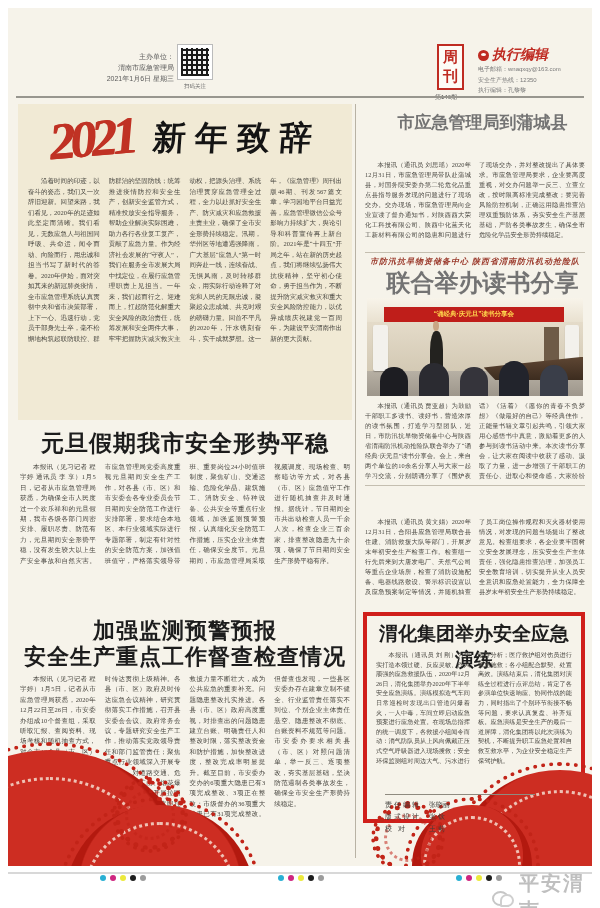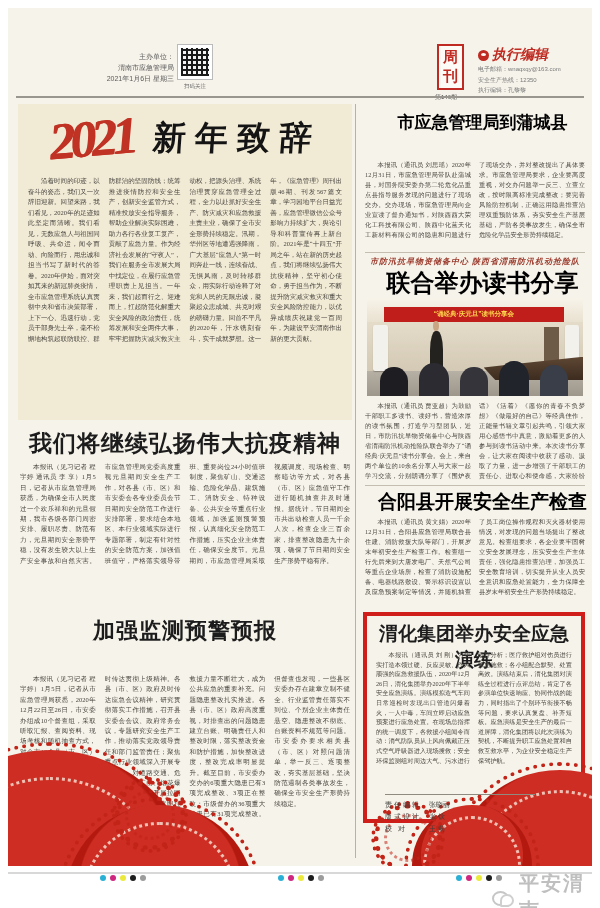--- a/index.html
+++ b/index.html
@@ -46,21 +46,21 @@
                   font-size:6.5px; line-height:1.6; }
   .insp-title { position:absolute; left:10px; top:610px; width:334px; text-align:center;
                 font-size:22px; font-weight:900; color:#1c1c1c; line-height:1.2; letter-spacing:1px; }
   .insp-body { position:absolute; left:12px; top:666px; width:330px; height:184px; columns:4; column-gap:9px;
                font-size:6.5px; line-height:1.6; }
 
   .vrule { position:absolute; left:347px; top:96px; width:1px; height:754px; background:#b8b2a4; }
 
   
   .rc { position:absolute; left:355px; top:96px; width:224px; height:756px; }
-  .rc-title { position:absolute; left:15px; right:0; text-align:center; font-weight:900; color:#000000; }
+  .rc-title { position:absolute; left:15px; right:0; text-align:center; font-weight:900; color:#737373; }
   .pu-title { top:8px; font-size:17px; line-height:1.32; }
   .pu-body { position:absolute; left:2px; right:2px; top:56px; height:90px; columns:2; column-gap:8px; font-size:6.3px; line-height:1.58; }
   .rule-h { position:absolute; left:2px; right:2px; height:1px; background:#c4beb0; }
   .kicker { position:absolute; left:0; right:0; top:152px; text-align:center; font-size:8px; font-weight:bold;
             color:#9c3c2e; font-family:"Liberation Serif","DejaVu Serif",serif; font-style:italic; letter-spacing:1px; white-space:nowrap; }
   .rd-title { top:163px; font-size:24px; }
   .photo { position:absolute; left:4px; right:4px; top:194px; height:98px; overflow:hidden; background:#ded6c5; }
   .ph-ceil { position:absolute; left:0; right:0; top:0; height:24%; background:linear-gradient(#f8f4ea,#e9e1d0); }
   .ph-wall { position:absolute; left:0; right:0; top:24%; height:52%; background:linear-gradient(#e4dbc9,#d3c9b4); }
   .ph-floor { position:absolute; left:0; right:0; bottom:0; height:26%; background:linear-gradient(#b7b0a4,#9d968b); }
@@ -142,25 +142,26 @@
   <div class="mast-rule"></div>
 
   <div class="cream">
     <div class="ny-head">
       <span class="ny-year">2021</span>
       <span class="ny-title">新年致辞</span>
     </div>
     <div class="ny-body art-body">沿着时间的印迹，以奋斗的姿态，我们又一次辞旧迎新。回望来路，我们看见，2020年的足迹如此坚定而清晰。我们看见，无数应急人与祖国同呼吸、共命运，闻令而动、向险而行，用忠诚和担当书写了新时代的答卷。2020年伊始，面对突如其来的新冠肺炎疫情，全市应急管理系统认真贯彻中央和省市决策部署，上下一心、迅速行动，党员干部身先士卒，毫不松懈地构筑起联防联控、群防群治的坚固防线；统筹推进疫情防控和安全生产，创新安全监管方式，精准投放安全指导服务，帮助企业解决实际困难，助力各行各业复工复产，贡献了应急力量。作为经济社会发展的“守夜人”，我们在服务全市发展大局中找定位，在履行应急管理职责上见担当。一年来，我们起而行之、迎难而上，扛起防范化解重大安全风险的政治责任，统筹发展和安全两件大事，牢牢把握防灾减灾救灾主动权，把源头治理、系统治理贯穿应急管理全过程，全力以赴抓好安全生产、防灾减灾和应急救援主责主业，确保了全市安全形势持续稳定。汛期，华州区等地遭遇强降雨，广大基层“应急人”第一时间奔赴一线，连续奋战、无惧风雨，及时转移群众，用实际行动诠释了对党和人民的无限忠诚，凝聚起众志成城、共克时艰的磅礴力量。回首不平凡的2020年，汗水镌刻奋斗，实干成就梦想。这一年，《应急管理》周刊出版46期、刊发567篇文章，学习园地平台日益完善，应急管理微信公众号影响力持续扩大，舆论引导和科普宣传再上新台阶。2021年是“十四五”开局之年，站在新的历史起点，我们将继续弘扬伟大抗疫精神，坚守初心使命，勇于担当作为，不断提升防灾减灾救灾和重大安全风险防控能力，以优异成绩庆祝建党一百周年，为建设平安渭南作出新的更大贡献。</div>
   </div>
 
-  <div class="holiday-title">我们将继续弘扬伟大抗疫精神</div>
+  <div class="holiday-title">元旦假期我市安全形势平稳</div>
   <div class="holiday-body art-body">本报讯（见习记者 程宇婷 通讯员 李 享）1月5日，记者从市应急管理局获悉，为确保全市人民度过一个欢乐祥和的元旦假期，我市各级各部门周密安排、履职尽责、防范有力，元旦期间安全形势平稳，没有发生较大以上生产安全事故和自然灾害。市应急管理局党委高度重视元旦期间安全生产工作，对各县（市、区）和市安委会各专业委员会节日期间安全防范工作进行安排部署，要求结合本地区、本行业领域实际进行专题部署，制定有针对性的安全防范方案，加强值班值守，严格落实领导带班、重要岗位24小时值班制度，聚焦矿山、交通运输、危险化学品、建筑施工、消防安全、特种设备、公共安全等重点行业领域，加强监测预警预报，认真细化安全防范工作措施，压实企业主体责任，确保安全度节。元旦期间，市应急管理局采取视频调度、现场检查、明察暗访等方式，对各县（市、区）应急值守工作进行随机抽查并及时通报。据统计，节日期间全市共出动检查人员一千余人次，检查企业三百余家，排查整改隐患九十余项，确保了节日期间安全生产形势平稳有序。</div>
 
   <div class="insp-title">
     <div>加强监测预警预报</div>
+    <div>安全生产重点工作督查检查情况</div>
   </div>
   <div class="insp-body art-body">本报讯（见习记者 程宇婷）1月5日，记者从市应急管理局获悉，2020年12月22日至26日，市安委办组成10个督查组，采取听取汇报、查阅资料、现场考核和随机抽查方式，对全市10个县（市、区）政府、46个县级行业监管部门、41家企业进行了第三轮安全生产重点工作督查检查，共检查企业302家，发现问题隐患197项，现场交办整改20余项。及时传达贯彻上级精神。各县（市、区）政府及时传达应急会议精神，研究贯彻落实工作措施，召开县安委会会议、政府常务会议，专题研究安全生产工作，推动落实党政领导责任和部门监管责任；聚焦重点行业领域深入开展专项整治，对道路交通、危化品、非煤矿山、烟花爆竹、消防等领域开展拉网式排查，发现隐患立即挂牌督办、限期整改；民间救援力量不断壮大，成为公共应急的重要补充。问题隐患整改扎实推进。各县（市、区）政府高度重视，对排查出的问题隐患建立台账、明确责任人和整改时限，落实整改资金和防护措施，加快整改进度，整改完成率明显提升。截至目前，市安委办交办的6项重大隐患已有3项完成整改、3项正在整改；市级督办的36项重大隐患已有31项完成整改。但督查也发现，一些县区安委办存在建章立制不健全、行业监管责任落实不到位、个别企业主体责任悬空、隐患整改不彻底、台账资料不规范等问题。市安委办要求相关县（市、区）对照问题清单，举一反三、逐项整改，夯实基层基础，坚决防范遏制各类事故发生，确保全市安全生产形势持续稳定。</div>
 
   <div class="vrule"></div>
 
   <div class="rc">
 
     <div class="rc-title pu-title">
       <div>市应急管理局到蒲城县</div>
     </div>
@@ -182,21 +183,20 @@
       <div class="ph-fig"></div>
       <div class="ph-aud a1"></div>
       <div class="ph-aud a2"></div>
       <div class="ph-aud a3"></div>
       <div class="ph-aud a4"></div>
       <div class="ph-aud a5"></div>
     </div>
     <div class="rd-body art-body">本报讯（通讯员 贾亚超）为鼓励干部职工多读书、读好书，营造浓厚的读书氛围，打造学习型团队，近日，市防汛抗旱物资储备中心与陕西省渭南防汛机动抢险队联合举办了“诵经典·庆元旦”读书分享会。会上，来自两个单位的10余名分享人与大家一起学习交流，分别朗诵分享了《围炉夜话》《活着》《愿你的青春不负梦想》《做最好的自己》等经典佳作，正能量书籍文章引起共鸣，引领大家用心感悟书中真意，激励着更多的人参与到读书活动中来。本次读书分享会，让大家在阅读中收获了感动、汲取了力量，进一步增强了干部职工的责任心、进取心和使命感，大家纷纷表示，将以更加饱满的热情投身防汛抢险事业，努力为应急管理事业改革发展作出新的贡献。</div>
     <div class="rule-h" style="top:381px;"></div>
 
-    <div class="rc-title hy-title">合阳县开展安全生产检查</div>
     <div class="hy-body art-body">本报讯（通讯员 黄文娟）2020年12月31日，合阳县应急管理局联合县住建、消防救援大队等部门，开展岁末年初安全生产检查工作。检查组一行先后来到大唐发电厂、天然气公司等重点企业场所，检查了消防设施配备、电器线路敷设、警示标识设置以及应急预案制定等情况，并随机抽查了员工岗位操作规程和灭火器材使用情况，对发现的问题当场提出了整改意见。检查组要求，各企业要牢固树立安全发展理念，压实安全生产主体责任，强化隐患排查治理，加强员工安全教育培训，切实提升从业人员安全意识和应急处置能力，全力保障全县岁末年初安全生产形势持续稳定。</div>
 
     <div class="redbox">
       <div class="wh-title">渭化集团举办安全应急演练</div>
       <div class="wh-body art-body">本报讯（通讯员 刘 刚）为切实打造本领过硬、反应灵敏、作风顽强的应急救援队伍，2020年12月26日，渭化集团举办2020年下半年安全应急演练。演练模拟造气车间日常巡检时发现出口管道闪爆着火，一人中毒，车间立即启动应急预案进行应急处置。在现场总指挥的统一调度下，各救援小组闻令而动：消气防队员从上风向佩戴正压式空气呼吸器进入现场搜救；安全环保监测组对周边大气、污水进行取样分析；医疗救护组对伤员进行紧急施救；各小组配合默契、处置高效。演练结束后，渭化集团对演练全过程进行点评总结，肯定了各参演单位快速响应、协同作战的能力，同时指出了个别环节衔接不畅等问题，要求认真复盘、补齐短板。应急演练是安全生产的最后一道屏障，渭化集团将以此次演练为契机，不断提升职工应急处置和自救互救水平，为企业安全稳定生产保驾护航。</div>
     </div>
 
     <div class="colophon">
       <div class="row">
           <span class="lab">责任编辑</span>

